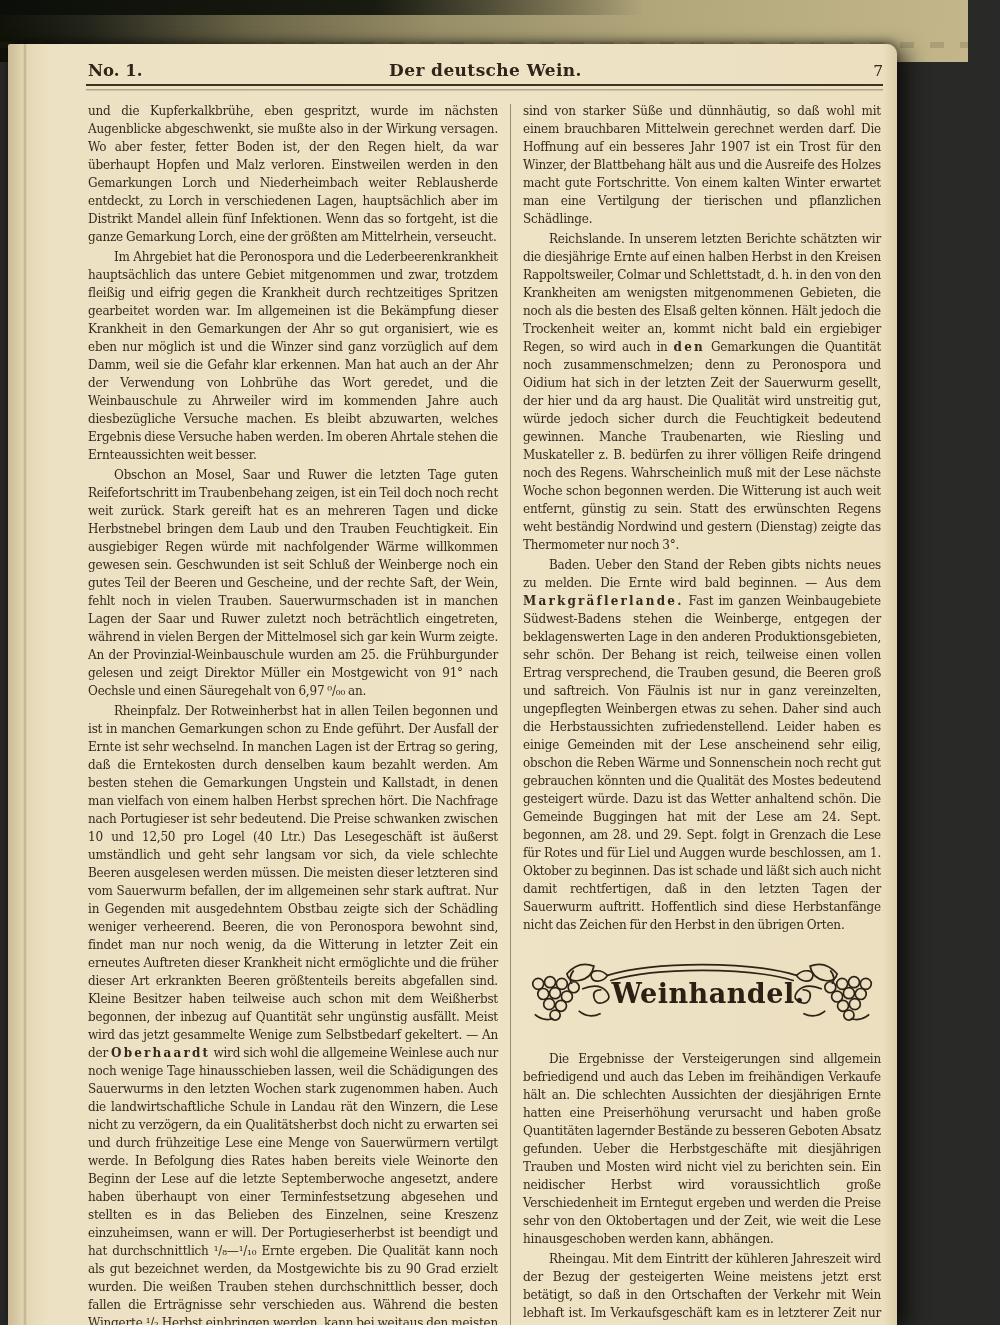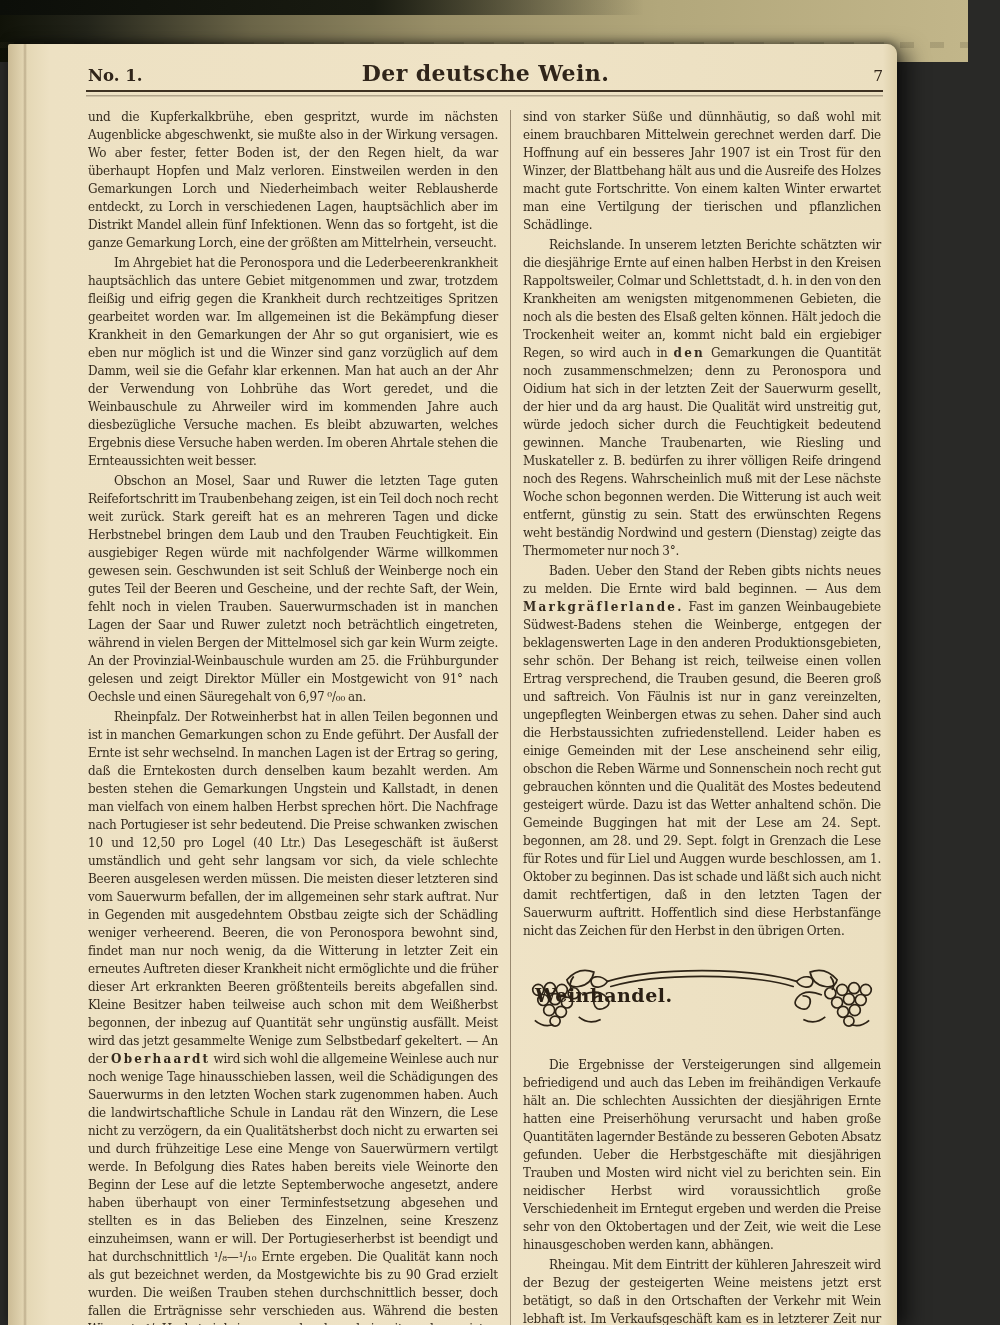--- a/index.html
+++ b/index.html
@@ -32,21 +32,21 @@
   .page-crease{
     position:absolute;left:15px;top:0;bottom:0;width:4px;
     background:linear-gradient(90deg,rgba(120,95,60,0),rgba(105,82,52,.3),rgba(120,95,60,0));
   }
   .masthead{
     margin:16px 14px 0 80px;
     display:flex;align-items:baseline;
     font-weight:bold;color:#30251a;
   }
   .issue{width:110px;font-size:16.5px;}
-  .mast-title{flex:1;text-align:center;font-size:22px;letter-spacing:.4px;}
+  .mast-title{flex:1;text-align:center;font-size:17px;letter-spacing:.4px;}
   .pageno{width:110px;text-align:right;font-size:15.5px;font-weight:normal;}
   .rule{
     margin:4px 14px 0 78px;height:3px;
     border-top:2.5px solid #3d3122;
     box-shadow:0 1.5px 0 rgba(61,49,34,.35);
   }
   .columns{display:flex;align-items:stretch;margin:13px 16px 0 80px;}
   .col-left{width:410px;}
   .coldiv{width:1px;background:rgba(80,62,40,.55);margin:2px 12px 0 12px;}
   .col-right{flex:1;min-width:0;}
@@ -55,22 +55,22 @@
     font-size:12px;line-height:18px;
     letter-spacing:-0.2px;word-spacing:-0.6px;
     color:#342a1d;hyphens:auto;
   }
   p.para.indent{text-indent:26px;}
   .bold{font-weight:normal;}
   .spaced{letter-spacing:2.2px;font-weight:bold;}
   .ornament{position:relative;height:96px;margin:12px 0 8px;}
   .ornament svg{position:absolute;inset:0;width:100%;height:100%;}
   .section-title{
-    position:absolute;left:12px;right:0;top:32px;
-    font-size:19px;font-weight:bold;color:#2b2014;letter-spacing:.5px;
+    position:absolute;left:12px;right:0;top:32px;text-align:center;
+    font-size:27px;font-weight:bold;color:#2b2014;letter-spacing:.5px;
   }
 </style>
 </head>
 <body>
 
 <div class="book-edges"></div>
 
 <div class="page">
   <div class="page-crease"></div>
 

